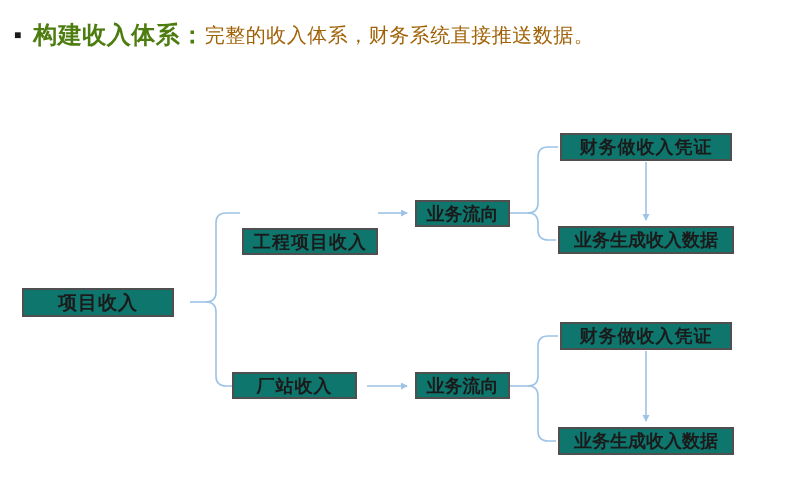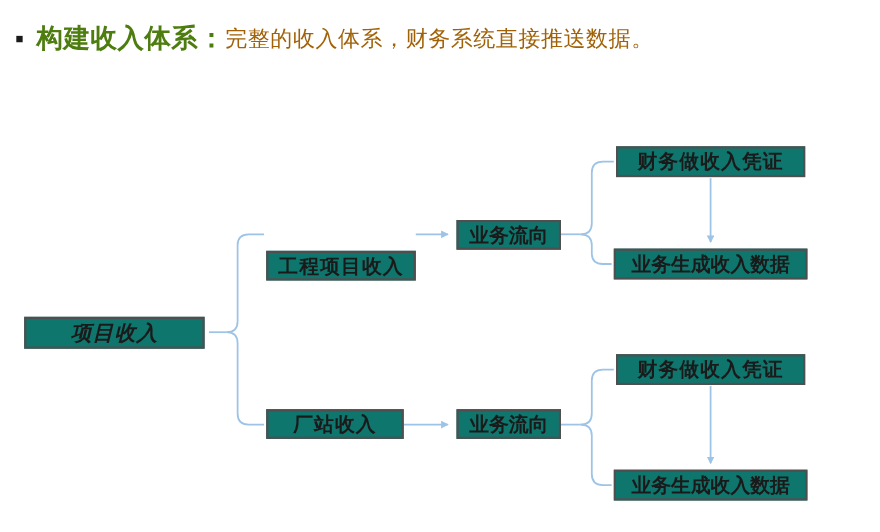--- a/index.html
+++ b/index.html
@@ -96,25 +96,25 @@
     <path class="connector" d="M528,213 Q538,213 538,203 L538,157 Q538,147 548,147 L558,147"></path>
     <path class="connector" d="M528,213 Q538,213 538,223 L538,230 Q538,240 548,240 L556,240"></path>
     <path class="connector" d="M646,162 L646,220" marker-end="url(#arrow)"></path>
 
     <path class="connector" d="M510,386 L528,386"></path>
     <path class="connector" d="M528,386 Q538,386 538,376 L538,346 Q538,336 548,336 L558,336"></path>
     <path class="connector" d="M528,386 Q538,386 538,396 L538,431 Q538,441 548,441 L556,441"></path>
     <path class="connector" d="M646,351 L646,421" marker-end="url(#arrow)"></path>
   </svg>
 
-  <div class="node" style="left:22px;top:288px;width:164px;height:29px;font-style:italic;">项目收入</div>
+  <div class="node" style="left:22px;top:288px;width:152px;height:29px;">项目收入</div>
 
   <div class="node" style="left:242px;top:200px;width:136px;height:27px;font-size:18px;margin-top:28px;">工程项目收入</div>
 
-  <div class="node" style="left:242px;top:372px;width:125px;height:27px;font-size:18px;">厂站收入</div>
+  <div class="node" style="left:232px;top:372px;width:125px;height:27px;font-size:18px;">厂站收入</div>
 
   <div class="node" style="left:415px;top:200px;width:95px;height:27px;font-size:18px;letter-spacing:0;">业务流向</div>
 
   <div class="node" style="left:415px;top:372px;width:95px;height:27px;font-size:18px;letter-spacing:0;">业务流向</div>
 
   <div class="node" style="left:560px;top:133px;width:172px;height:28px;font-size:18px;">财务做收入凭证</div>
 
   <div class="node" style="left:558px;top:226px;width:176px;height:28px;font-size:18px;letter-spacing:0;">业务生成收入数据</div>
 
   <div class="node" style="left:560px;top:322px;width:172px;height:28px;font-size:18px;">财务做收入凭证</div>

